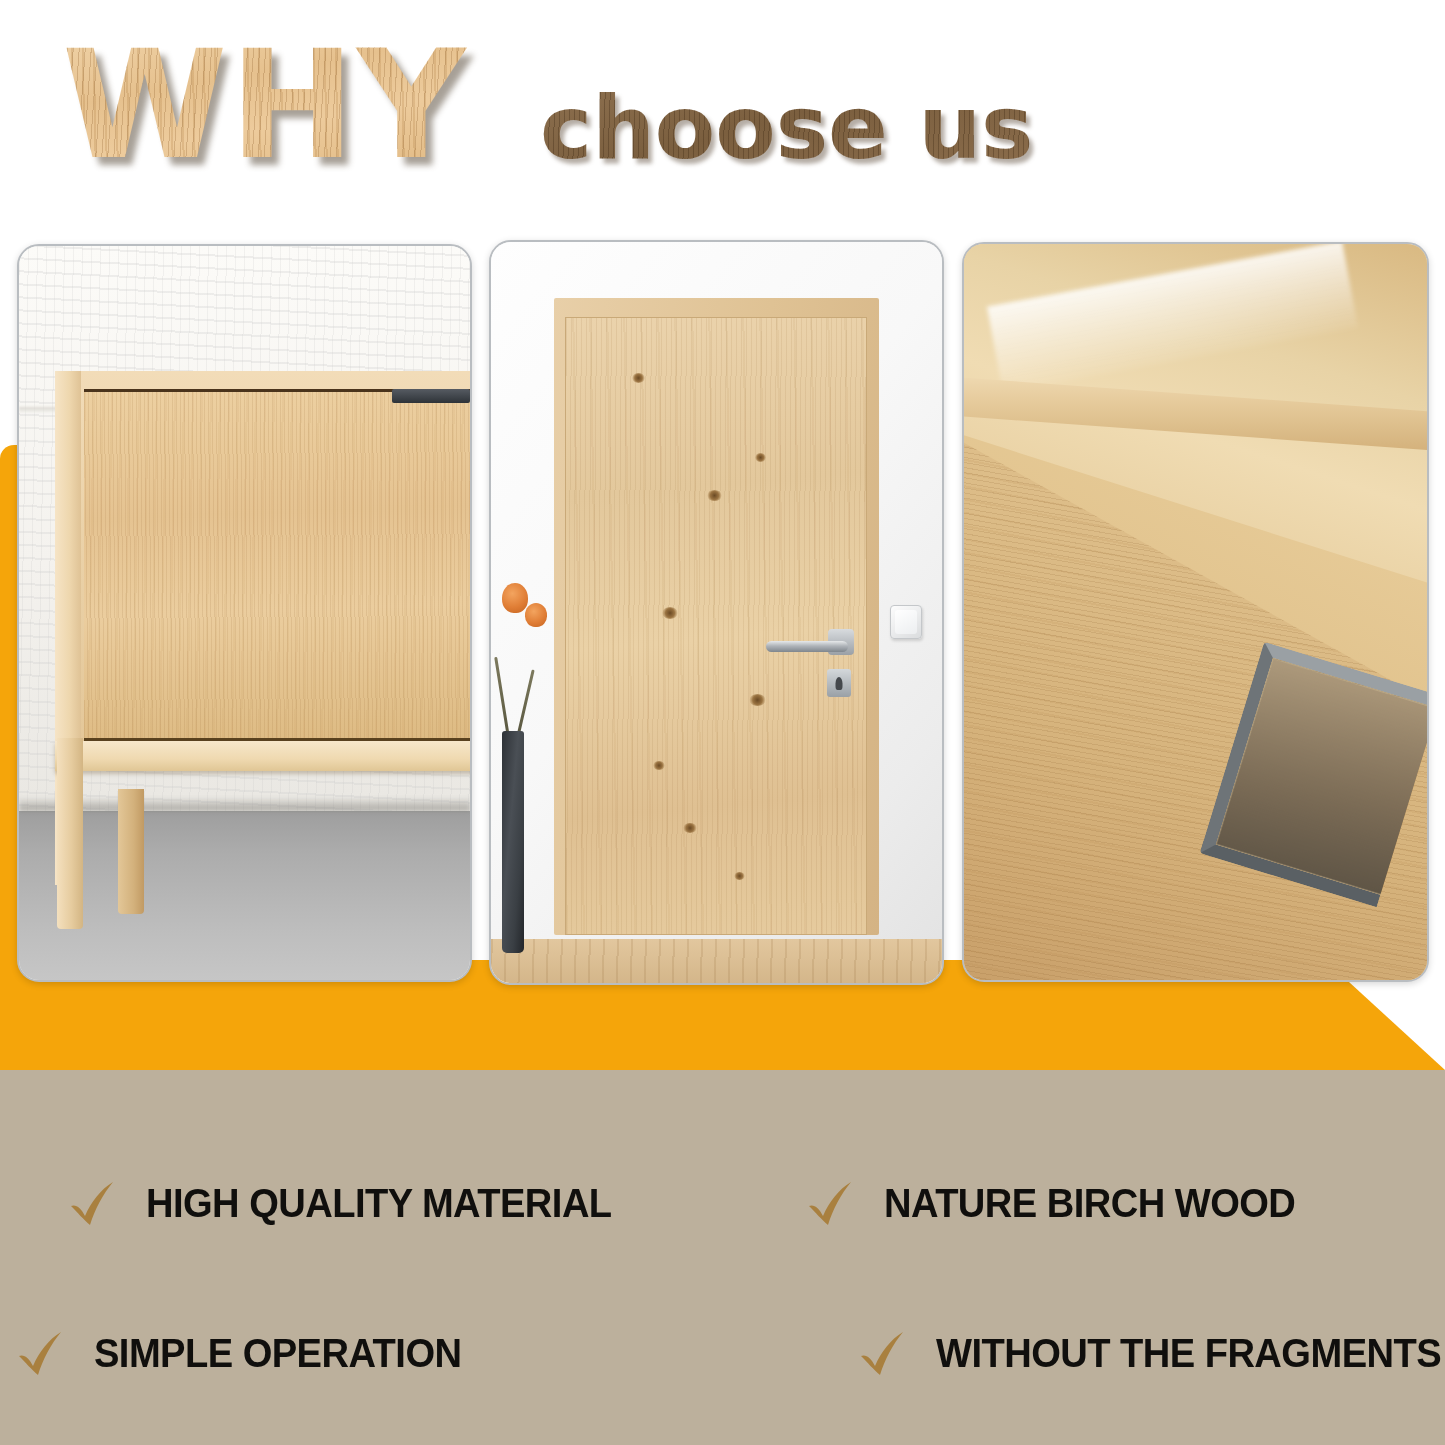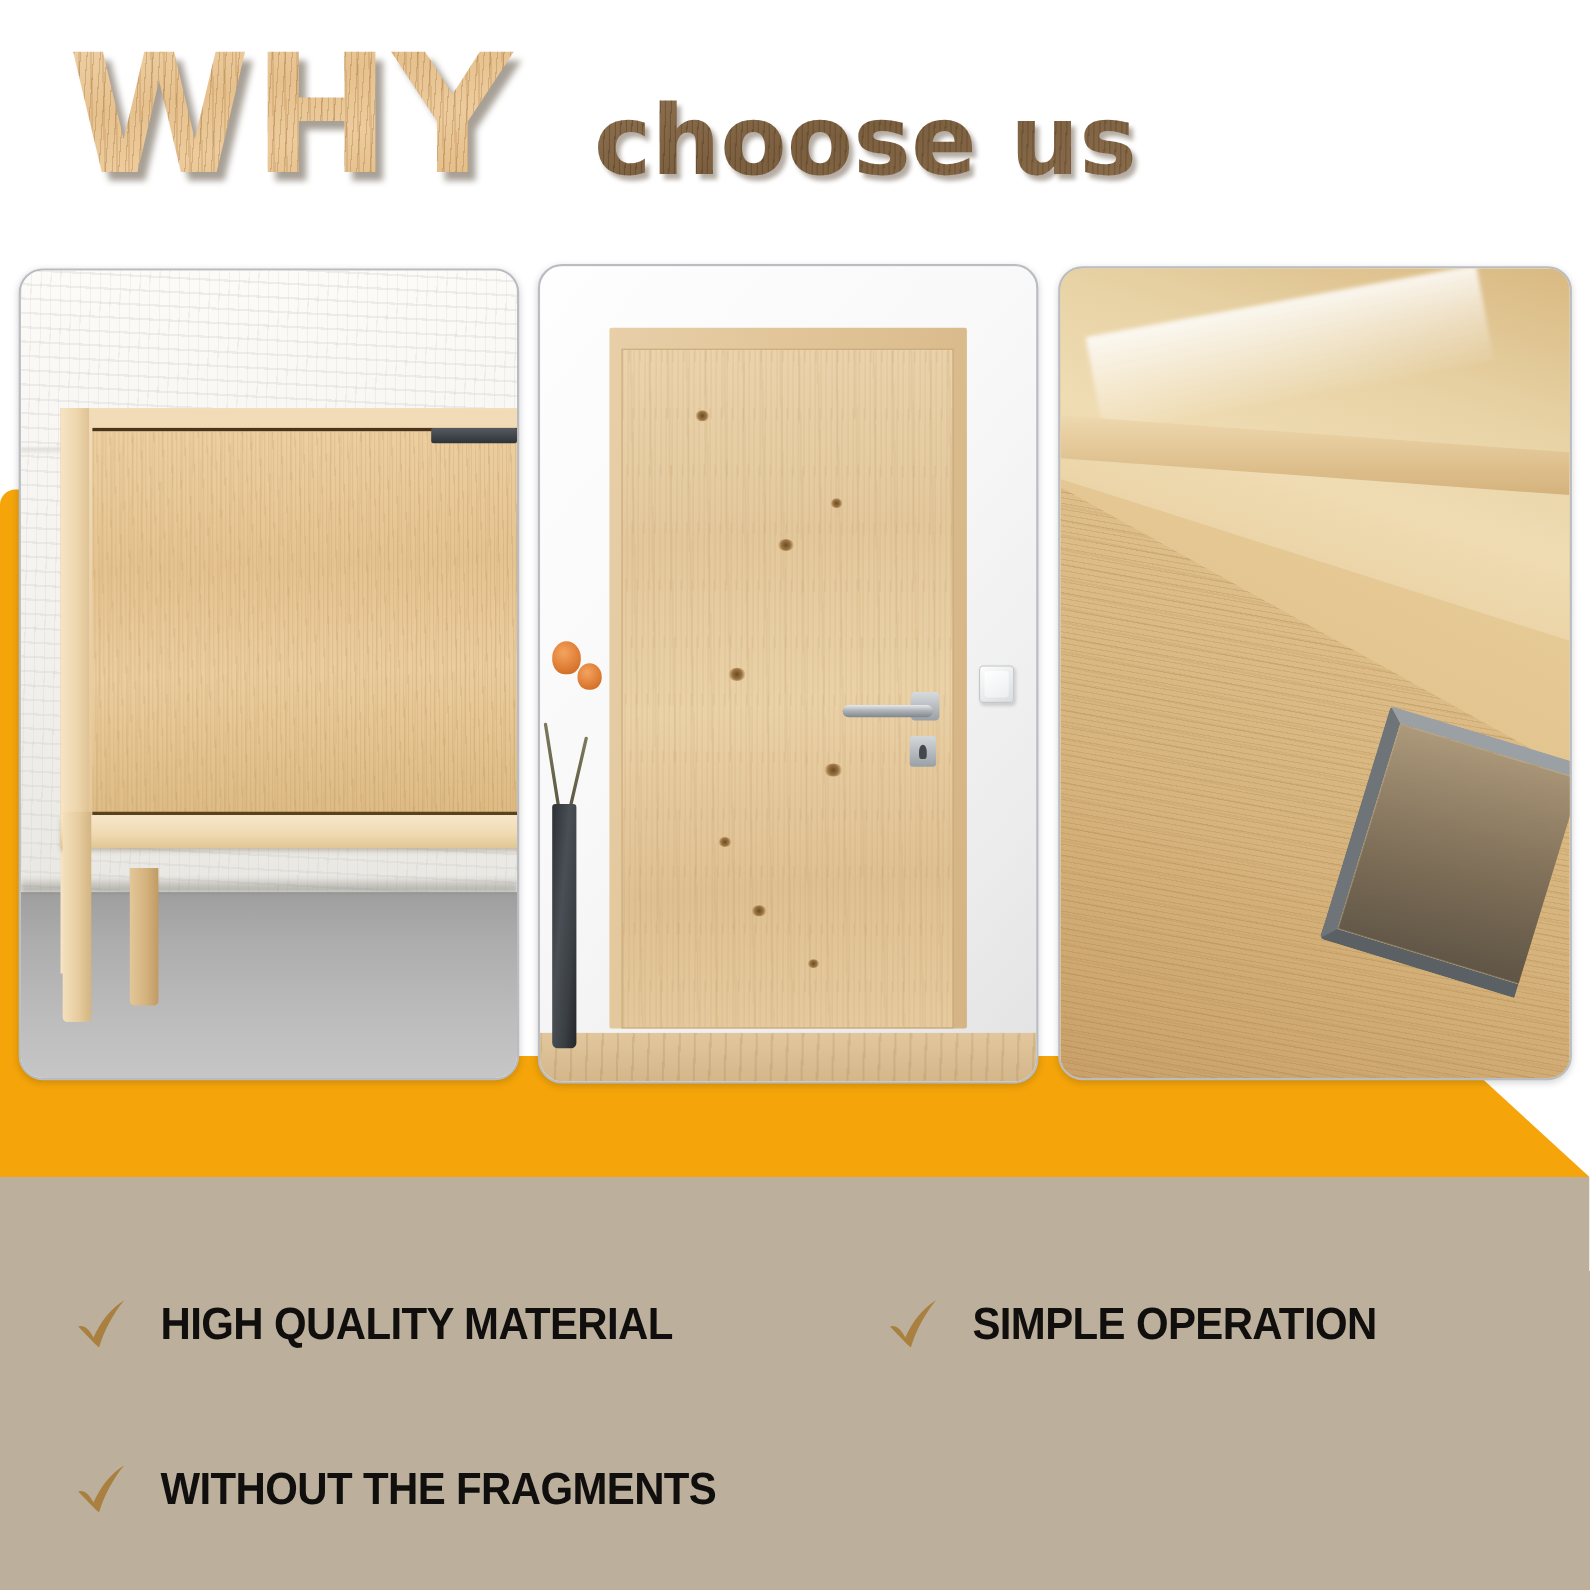--- a/index.html
+++ b/index.html
@@ -416,20 +416,26 @@
 <div class="features">
   <div class="feature-grid">
 
     <div class="feature-item">
       <svg class="check-icon" viewBox="0 0 56 56">
         <path d="M5 31 C10 29 15 33 19 41 C25 27 35 14 47 7 C37 19 29 34 24 50 C18 45 11 37 5 31 Z" fill="#A9803F"></path>
       </svg>
       <span class="feature-label">HIGH QUALITY MATERIAL</span>
     </div>
 
+    <div class="feature-item right">
+      <svg class="check-icon" viewBox="0 0 56 56">
+        <path d="M5 31 C10 29 15 33 19 41 C25 27 35 14 47 7 C37 19 29 34 24 50 C18 45 11 37 5 31 Z" fill="#A9803F"></path>
+      </svg>
+      <span class="feature-label">NATURE BIRCH WOOD</span>
+    </div>
 
     <div class="feature-item right">
       <svg class="check-icon" viewBox="0 0 56 56">
         <path d="M5 31 C10 29 15 33 19 41 C25 27 35 14 47 7 C37 19 29 34 24 50 C18 45 11 37 5 31 Z" fill="#A9803F"></path>
       </svg>
       <span class="feature-label">SIMPLE OPERATION</span>
     </div>
 
     <div class="feature-item">
       <svg class="check-icon" viewBox="0 0 56 56">

